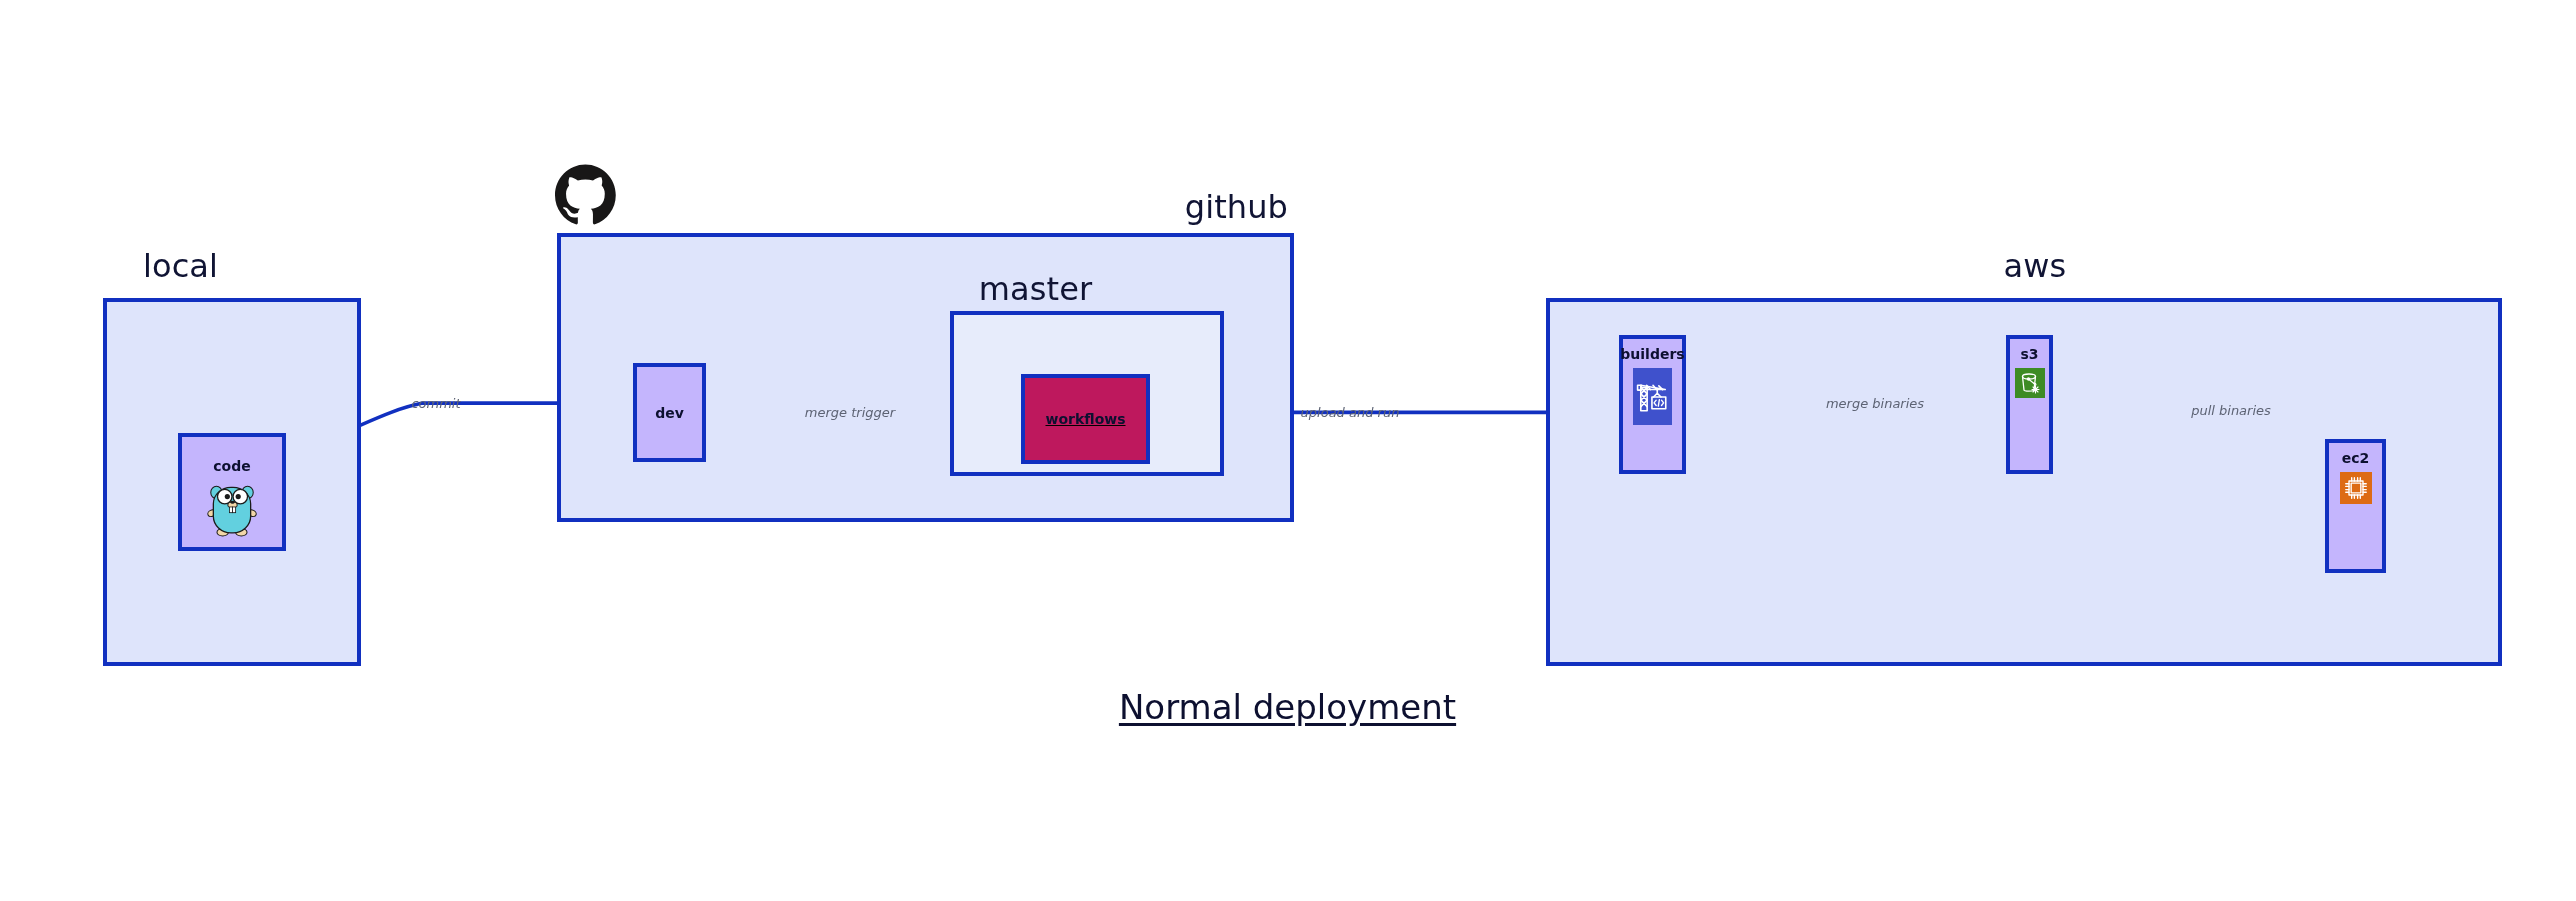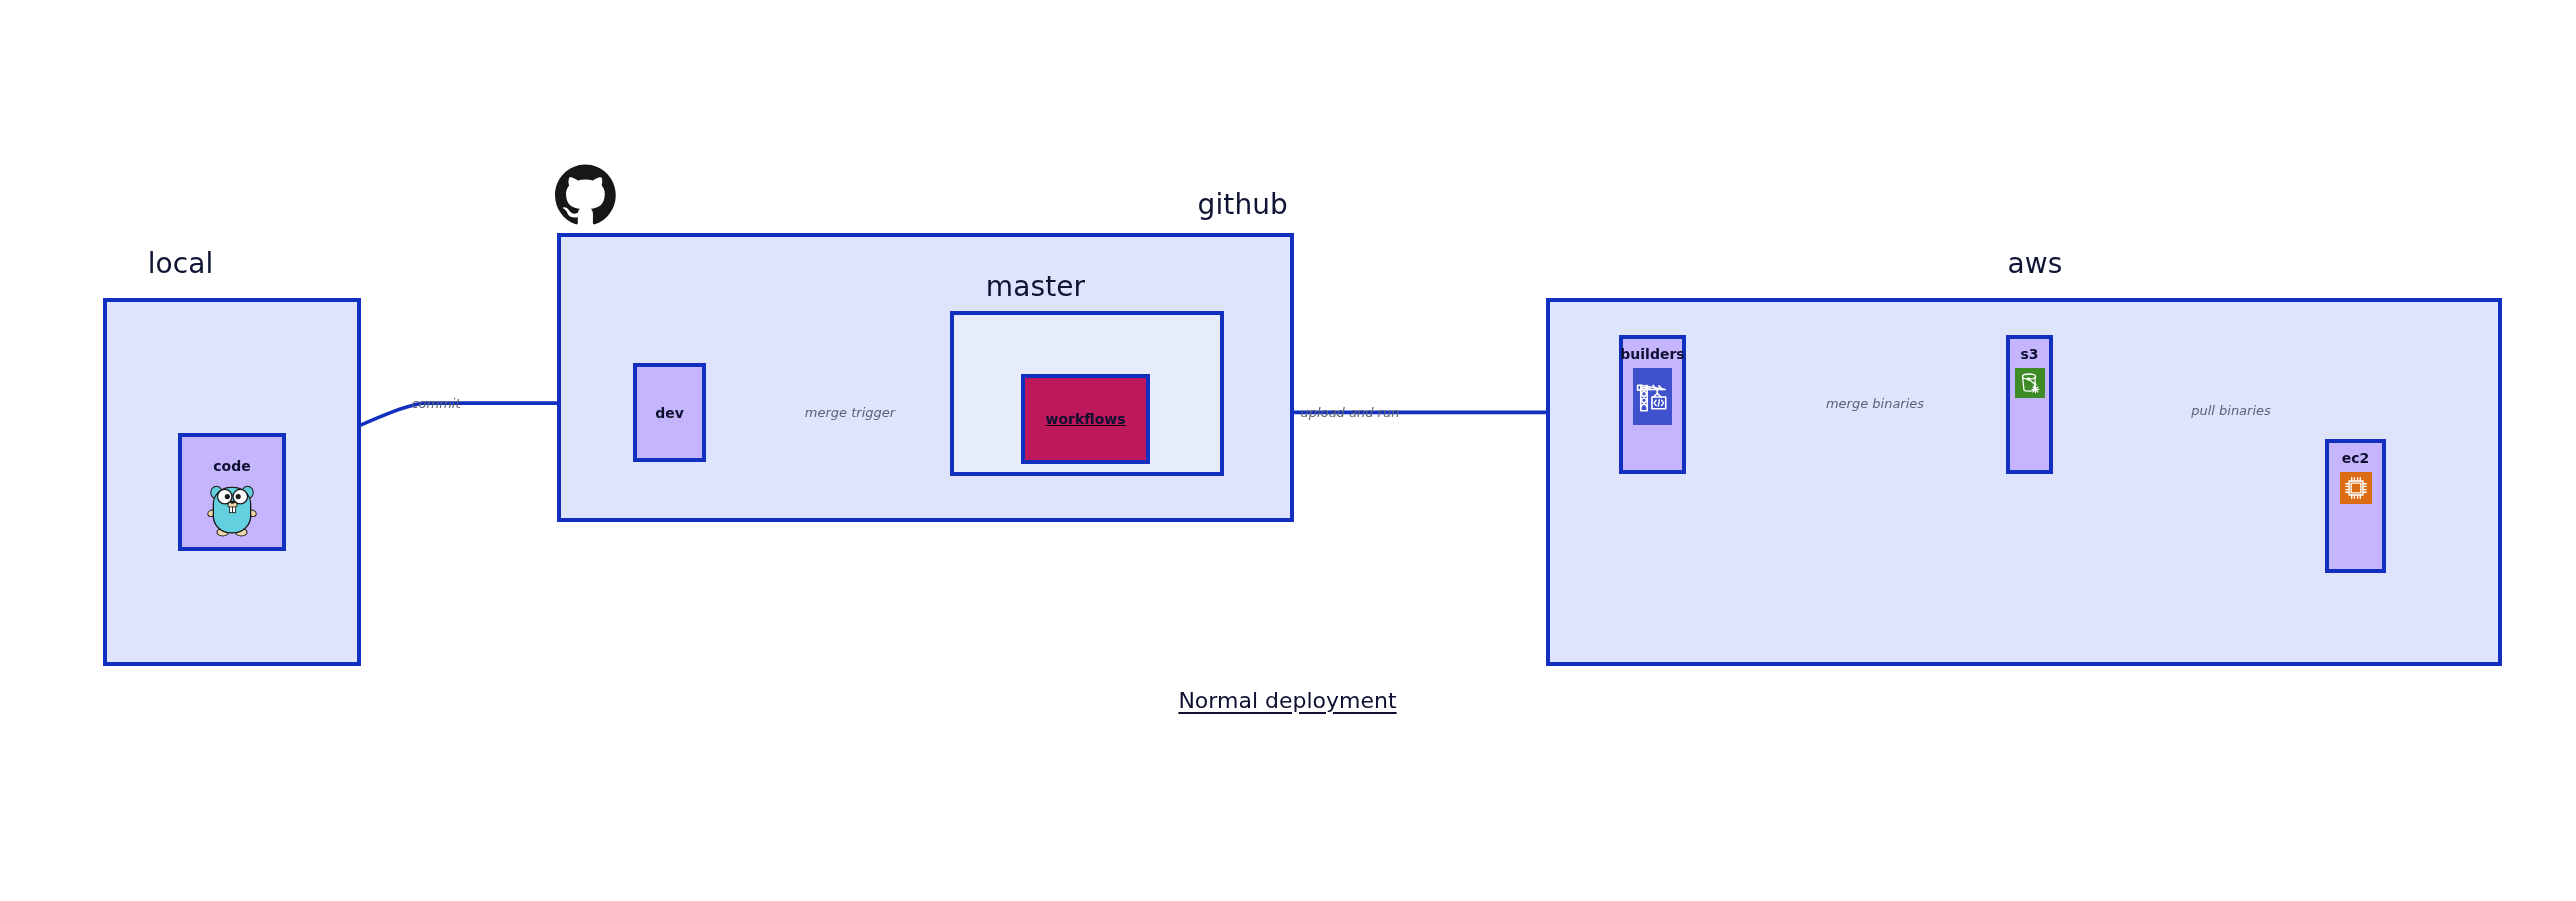--- a/index.html
+++ b/index.html
@@ -21,21 +21,21 @@
   
   .abs { position: absolute; box-sizing: border-box; }
 
   
   .group-box {
     background: #dee4fb;
     border: 4.6px solid #1130c0;
   }
   .group-label {
     color: #101434;
-    font-size: 28px;
+    font-size: 32px;
     font-weight: 400;
     letter-spacing: 0.1px;
     white-space: nowrap;
     line-height: 1;
   }
 
   
   .subgroup-box {
     background: #e7ecfb;
     border: 4.1px solid #1130c0;
@@ -74,21 +74,21 @@
     font-style: italic;
     font-size: 13px;
     white-space: nowrap;
     line-height: 1;
     background: transparent;
   }
 
   
   .page-title {
     color: #0d1030;
-    font-size: 22px;
+    font-size: 34px;
     font-weight: 400;
     text-decoration: underline;
     text-underline-offset: 3.6px;
     white-space: nowrap;
     line-height: 1;
   }
 
   
   #edges {
     position: absolute;

